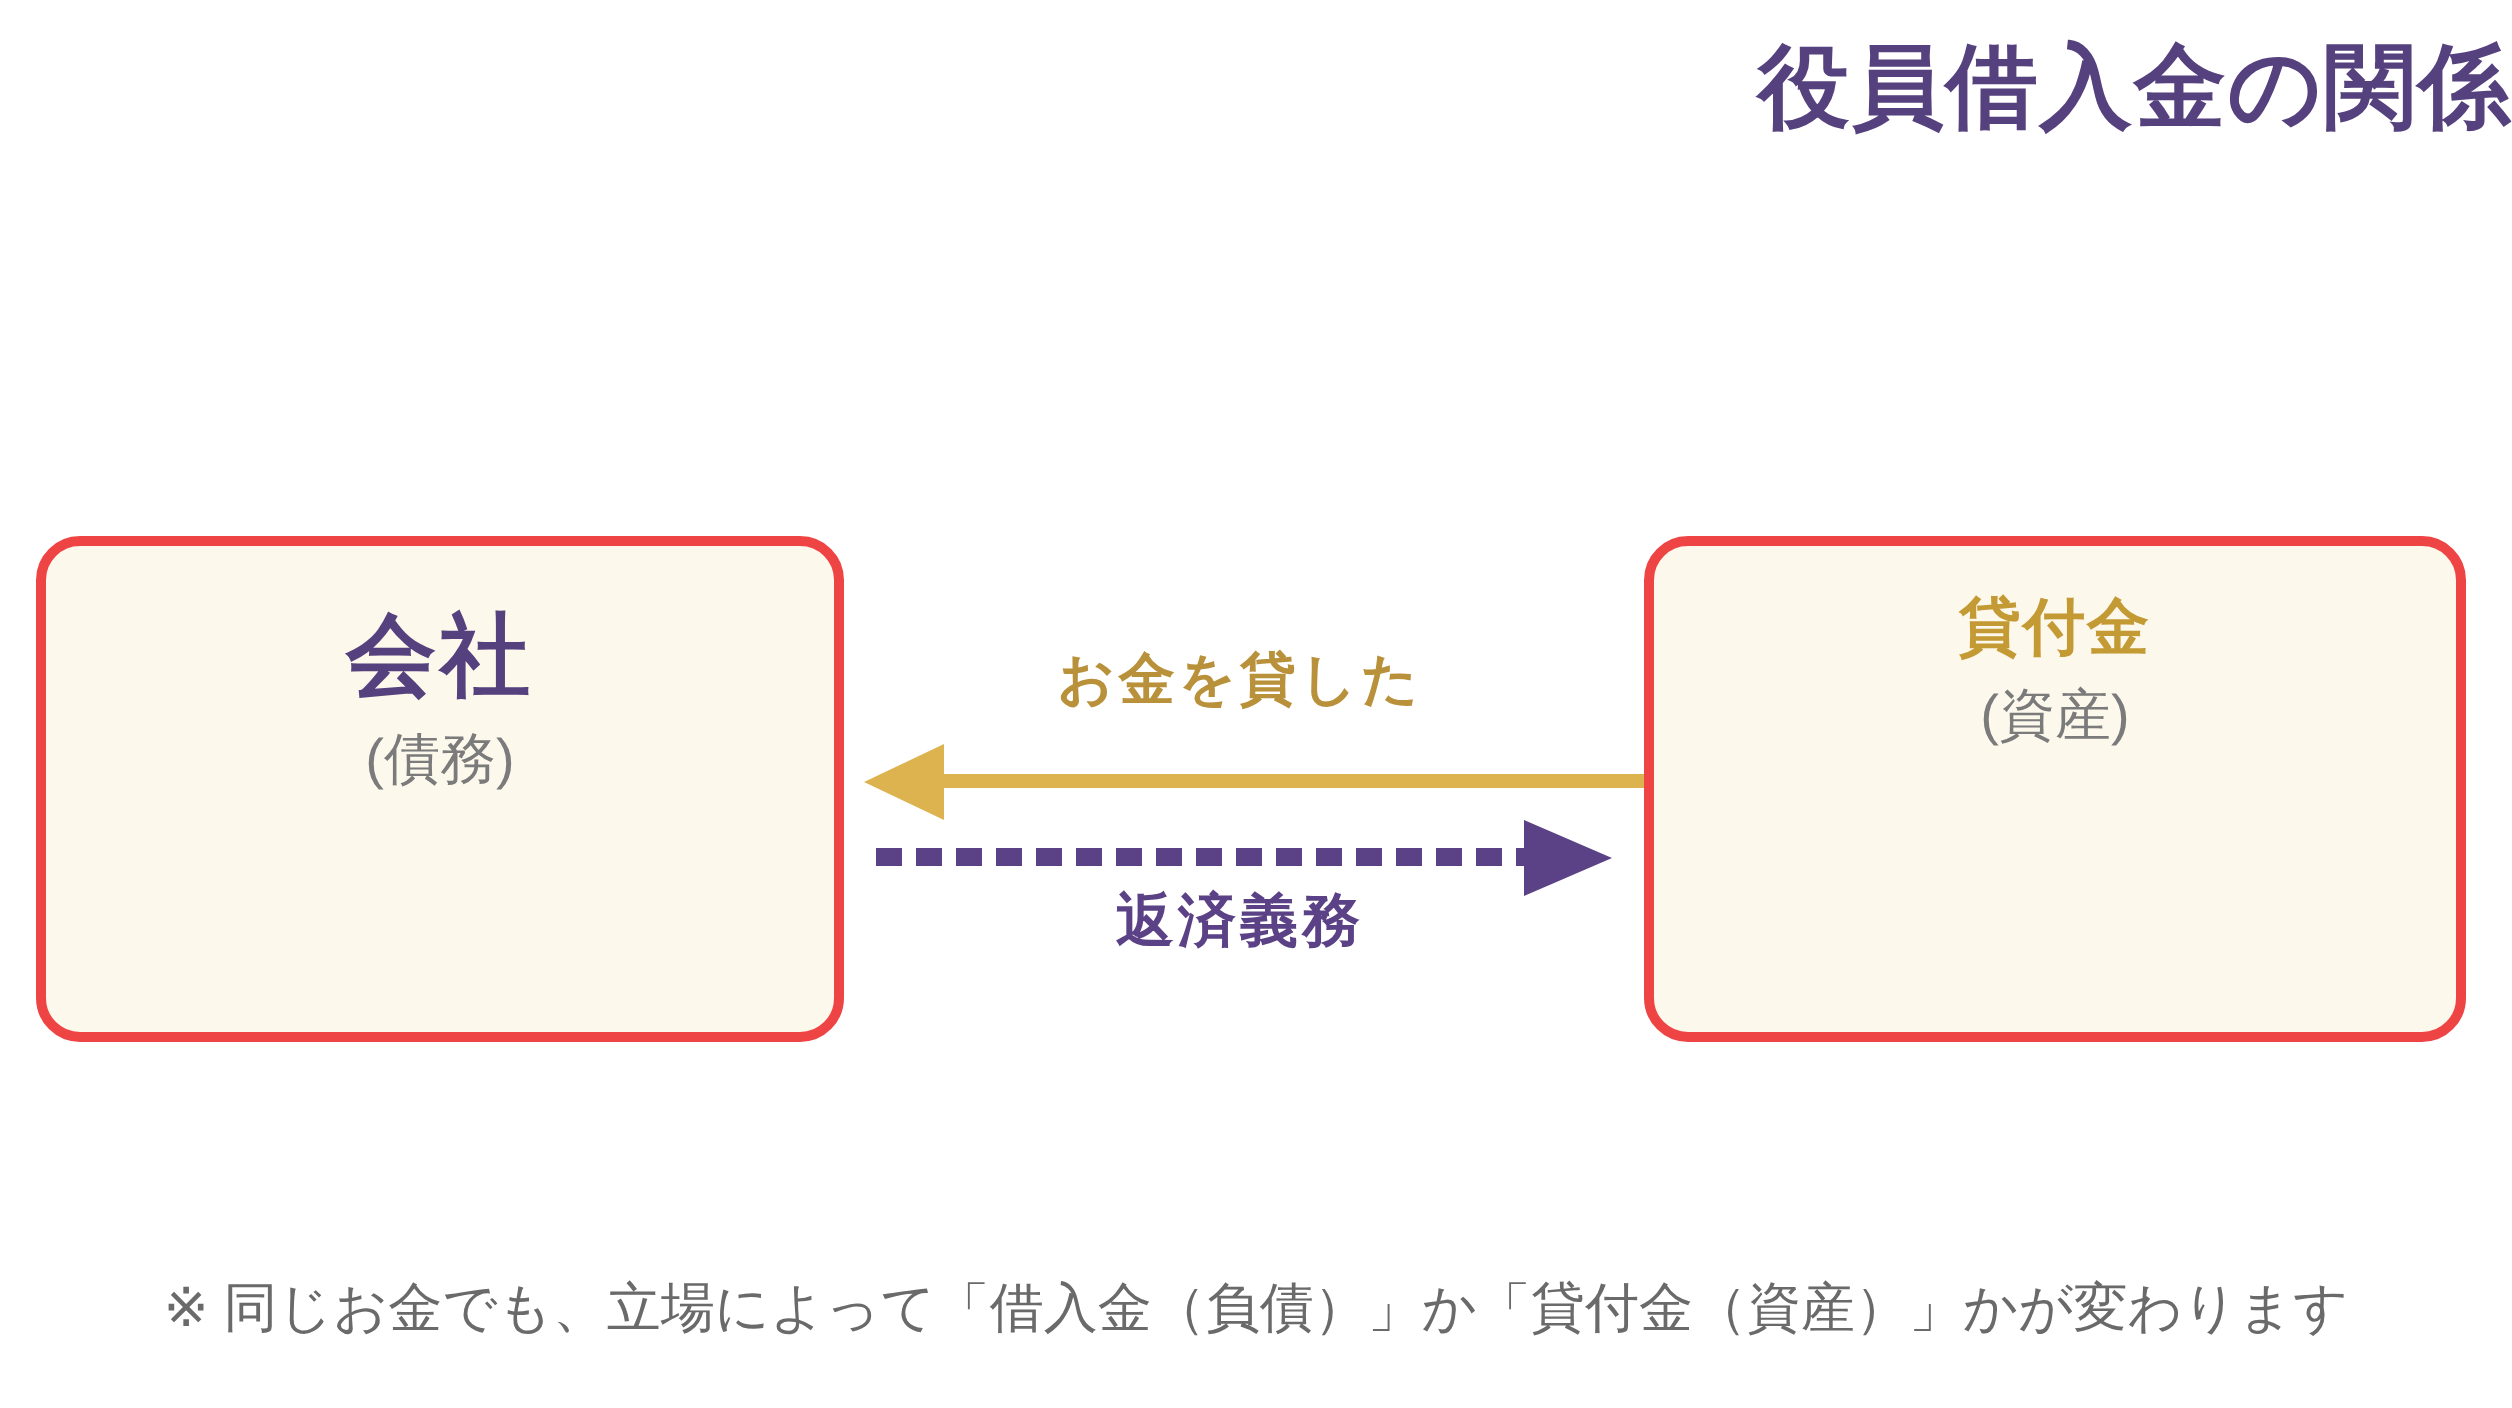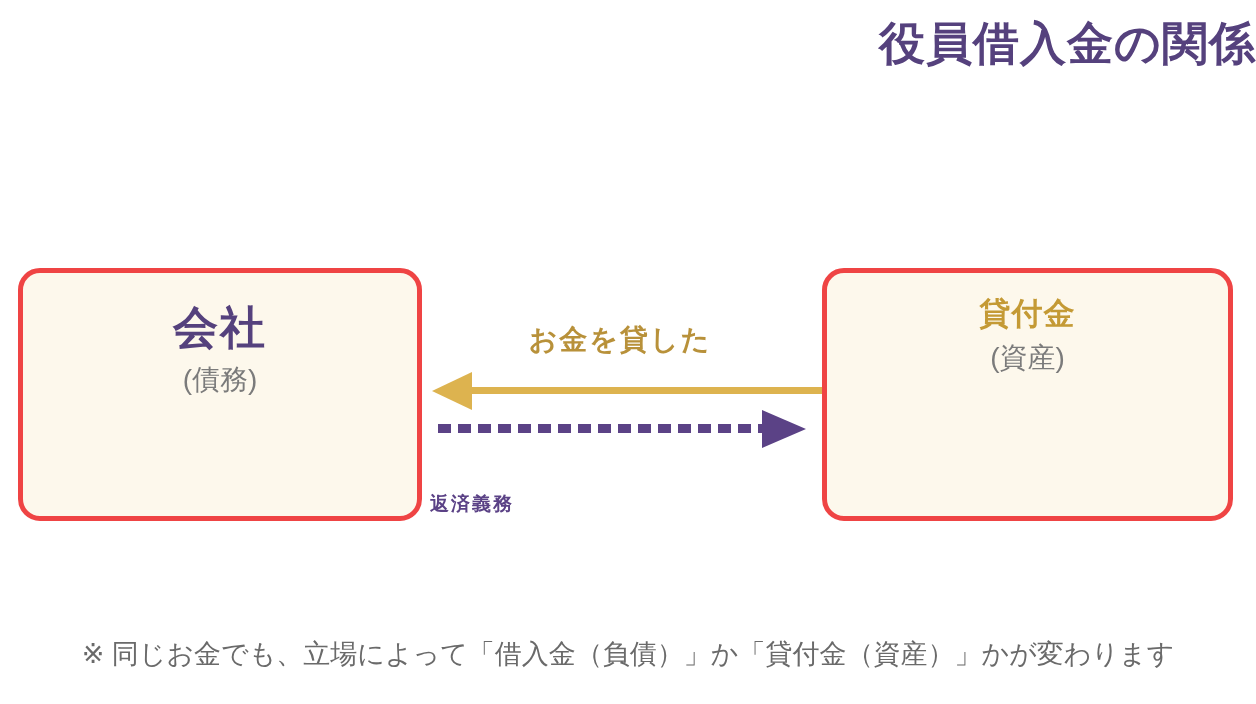--- a/index.html
+++ b/index.html
@@ -82,26 +82,26 @@
     font-weight: bold;
     color: #b8913a;
     letter-spacing: 2px;
     line-height: 1.1;
   }
   .flow-label-bottom {
     position: absolute;
     left: 430px;
     top: 446px;
     width: 380px;
-    font-size: 19px;
+    text-align: center;
+    font-size: 29px;
     font-weight: bold;
     color: #5b4286;
     letter-spacing: 2px;
     line-height: 1.1;
-    margin-top: 48px;
   }
 
   
   .arrow-gold-line {
     position: absolute;
     left: 470px;
     top: 387px;
     width: 352px;
     height: 7px;
     background: #ddb34f;

